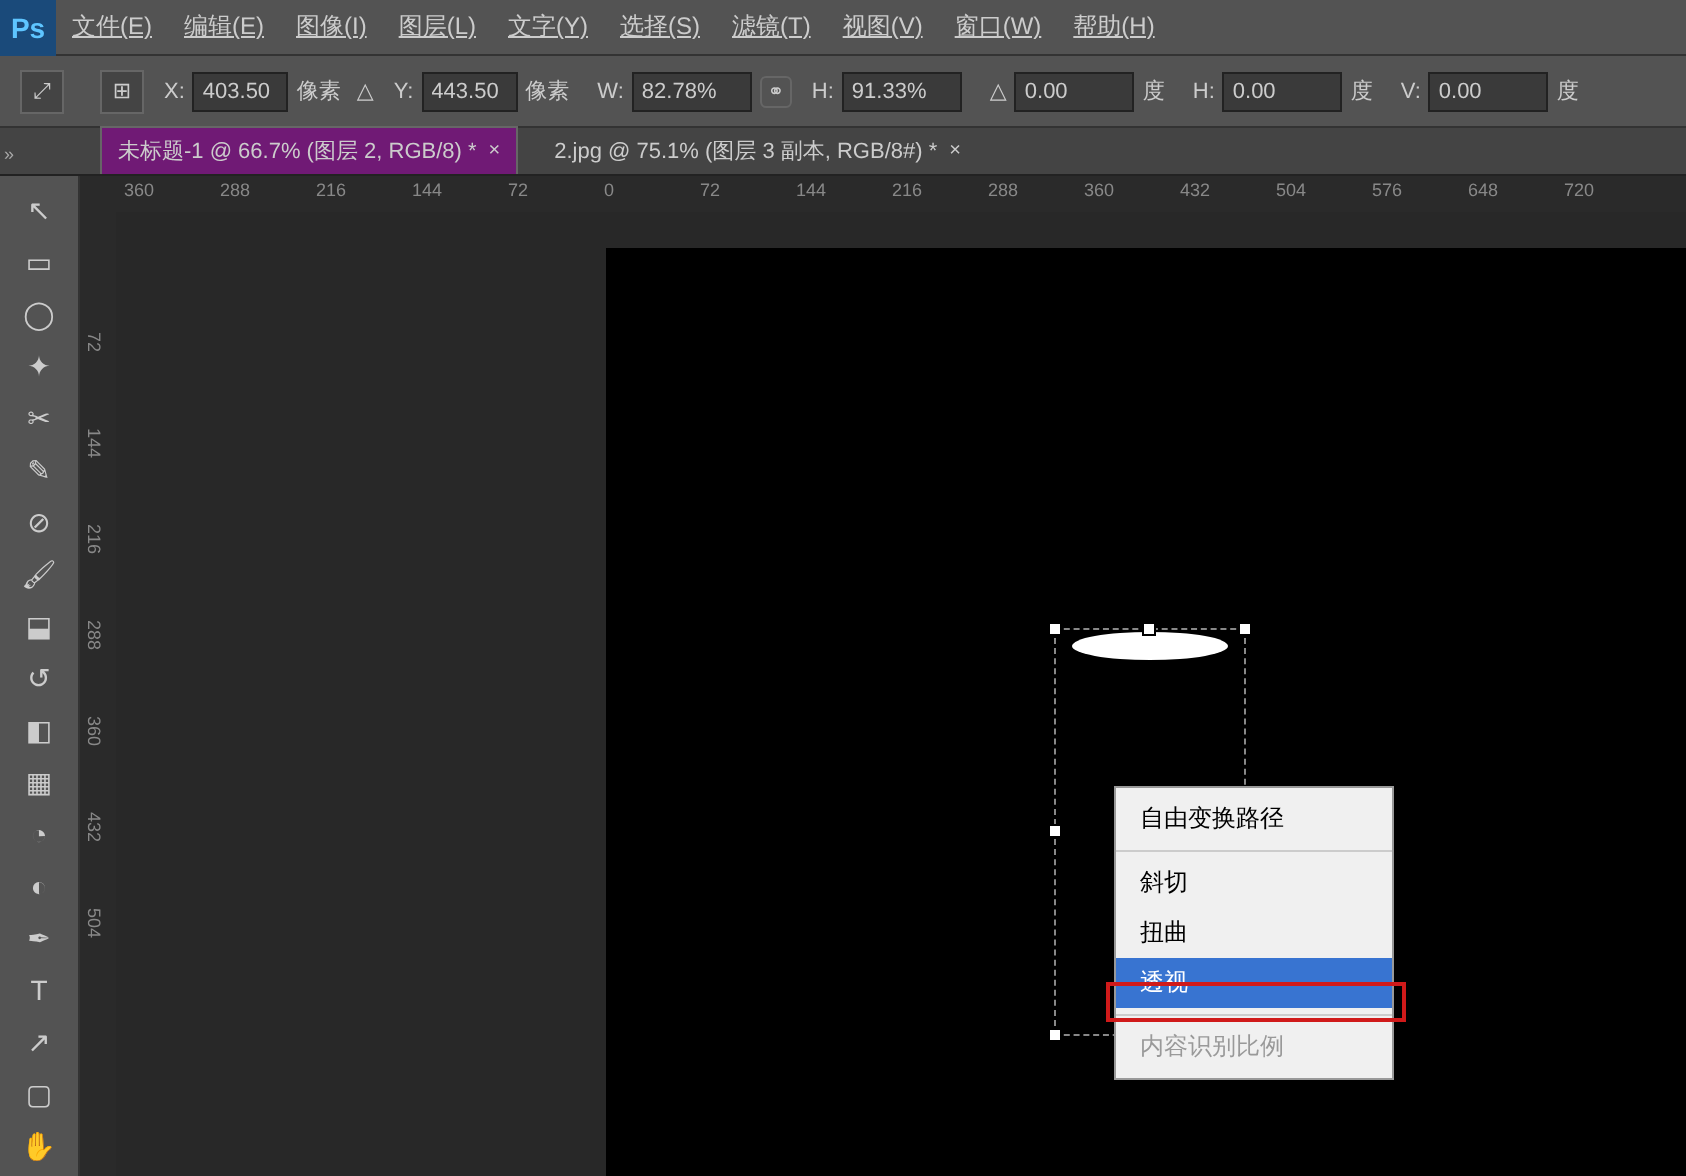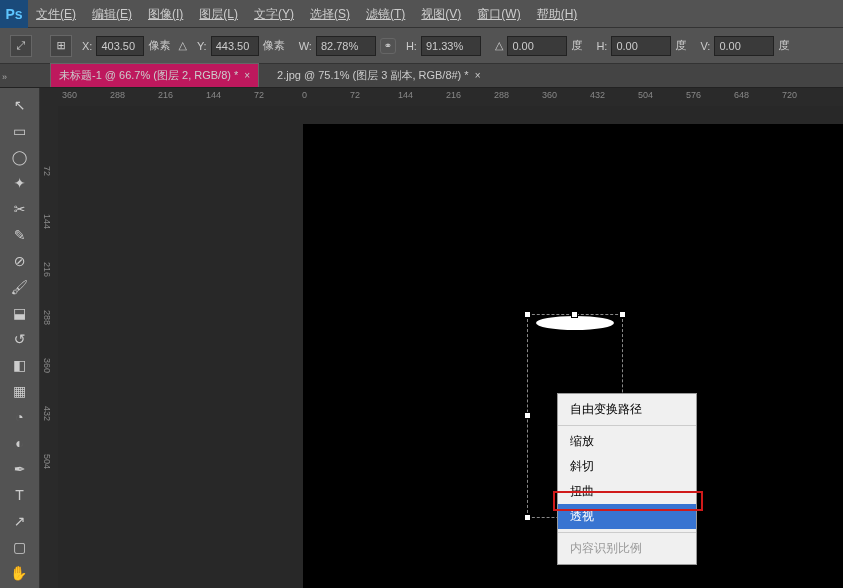--- a/index.html
+++ b/index.html
@@ -1,35 +1,35 @@
 <!DOCTYPE html>
 <html><head>
 <meta charset="utf-8">
 <style>
 * { margin: 0; padding: 0; box-sizing: border-box; font-family: "Microsoft YaHei", sans-serif; }
 body { background: #535353; color: #ccc; font-size: 11px; overflow: hidden; width: 843px; height: 588px; }
 
 
-.menubar { height: 28px; background: #535353; border-bottom: 1px solid #333; display: flex; align-items: flex-start; }
+.menubar { height: 28px; background: #535353; border-bottom: 1px solid #333; display: flex; align-items: center; }
 .ps-logo { width: 28px; height: 28px; display: flex; align-items: center; justify-content: center; background: #1a4a7a; color: #5ec5ff; font-weight: bold; font-size: 14px; }
 .menu-item { padding: 6px 8px; color: #ccc; font-size: 12px; cursor: pointer; text-decoration: underline; }
 
 
 .options-bar { height: 36px; background: #535353; border-bottom: 1px solid #333; display: flex; align-items: center; padding: 0 10px; gap: 4px; font-size: 11px; }
 .opt-icon { width: 22px; height: 22px; border: 1px solid #666; display: inline-flex; align-items: center; justify-content: center; background: #444; }
 .opt-label { color: #ccc; margin-left: 6px; }
 .opt-input { width: 48px; height: 20px; background: #3a3a3a; border: 1px solid #222; color: #ccc; padding: 0 4px; font-size: 11px; }
 .opt-input.sm { width: 60px; }
 .opt-unit { color: #ccc; margin-right: 4px; }
 .link-icon { width: 16px; height: 16px; border: 1px solid #666; border-radius: 3px; display: inline-flex; align-items: center; justify-content: center; font-size: 10px; }
 
 
 .tabs { height: 24px; background: #444; display: flex; align-items: flex-end; padding-left: 50px; gap: 10px; border-bottom: 1px solid #222; }
 .tab { padding: 4px 8px; color: #ccc; font-size: 11px; display: flex; align-items: center; gap: 6px; }
-.tab.active { background: #be185d; border-top: 1px solid #666; border-left: 1px solid #666; border-right: 1px solid #666; }
+.tab.active { background: #701a75; border-top: 1px solid #666; border-left: 1px solid #666; border-right: 1px solid #666; }
 .tab-close { font-size: 10px; }
 
 
 .ruler-h { height: 18px; background: #2a2a2a; margin-left: 40px; position: relative; color: #888; font-size: 9px; }
 .ruler-tick { position: absolute; top: 0; }
 .ruler-tick span { position: absolute; top: 2px; left: 2px; }
 
 
 .toolbar { position: absolute; left: 0; top: 88px; width: 40px; background: #535353; border-right: 1px solid #333; height: 500px; display: flex; flex-direction: column; align-items: center; padding-top: 4px; }
 .tool { width: 24px; height: 24px; margin: 1px 0; display: flex; align-items: center; justify-content: center; color: #ccc; cursor: pointer; font-size: 14px; }
@@ -210,21 +210,20 @@
       <div class="handle h-bl"></div>
       <div class="handle h-bm"></div>
       <div class="handle h-br"></div>
     </div>
   </div>
 </div>
 
 <div class="context-menu">
   <div class="ctx-item">自由变换路径</div>
   <div class="ctx-sep"></div>
-  <div class="ctx-item">缩放</div>
   <div class="ctx-item">斜切</div>
   <div class="ctx-item">扭曲</div>
   <div class="ctx-item highlighted">透视</div>
   <div class="ctx-sep"></div>
   <div class="ctx-item disabled">内容识别比例</div>
 
 </div>
 <div class="highlight-box"></div>
 
 </body></html>

